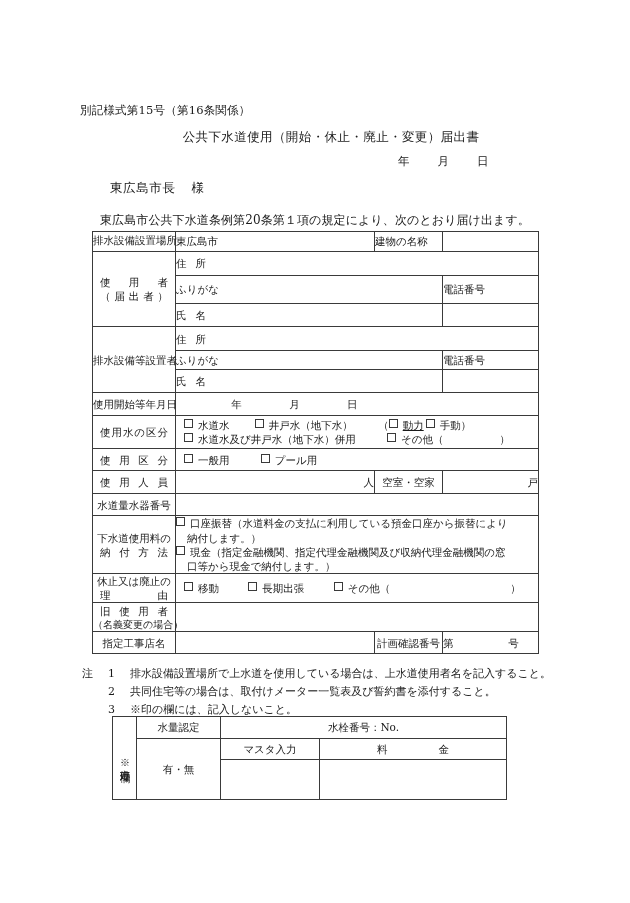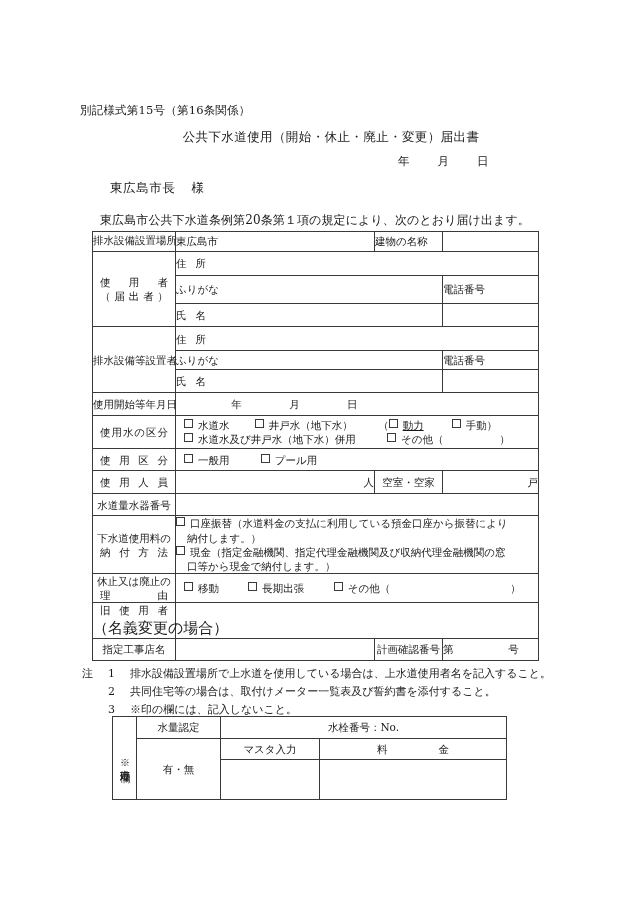--- a/index.html
+++ b/index.html
@@ -266,21 +266,21 @@
       </tr>
 
       <tr>
         <td class="lbl" style="height:32px;">
           <span class="sp">使用水の区分</span>
         </td>
         <td class="cellpad" colspan="3">
           <span class="pay-line">
             <span class="opt"><span class="cb"></span><span>水道水</span></span>
             <span class="opt"><span class="cb"></span><span>井戸水（地下水）</span></span>
-            <span class="opt"><span>（</span><span class="cb"></span><span style="margin-right:28px;text-decoration:underline;">動力</span><span class="cb"></span><span>手動</span><span>）</span></span>
+            <span class="opt"><span>（</span><span class="cb"></span><span style="margin-right:2px;text-decoration:underline;">動力</span><span class="cb"></span><span>手動</span><span>）</span></span>
           </span>
           <span class="pay-line">
             <span class="opt" style="margin-right:20px;"><span class="cb"></span><span>水道水及び井戸水（地下水）併用</span></span>
             <span class="opt"><span class="cb"></span><span>その他（</span><span style="display:inline-block;width:56px;"></span><span>）</span></span>
           </span>
         </td>
       </tr>
 
       <tr>
         <td class="lbl" style="height:21px;">
@@ -331,21 +331,21 @@
         <td class="cellpad" colspan="3">
           <span class="opt" style="margin-right:18px;"><span class="cb"></span><span>移動</span></span>
           <span class="opt" style="margin-right:18px;"><span class="cb"></span><span>長期出張</span></span>
           <span class="opt"><span class="cb"></span><span>その他（</span><span style="display:inline-block;width:120px;"></span><span>）</span></span>
         </td>
       </tr>
 
       <tr>
         <td class="lbl" style="height:28px;">
           <span class="sp">旧使用者</span>
-          <span style="display:block;font-size:15px;">（名義変更の場合）</span>
+          <span style="display:block;font-size:10px;">（名義変更の場合）</span>
         </td>
         <td class="cellpad" colspan="3"></td>
       </tr>
 
       <tr>
         <td class="lbl" style="height:21px;">指定工事店名</td>
         <td class="cellpad"></td>
         <td class="cellpad ctr">計画確認番号</td>
         <td class="cellpad">
           <span>第</span>

